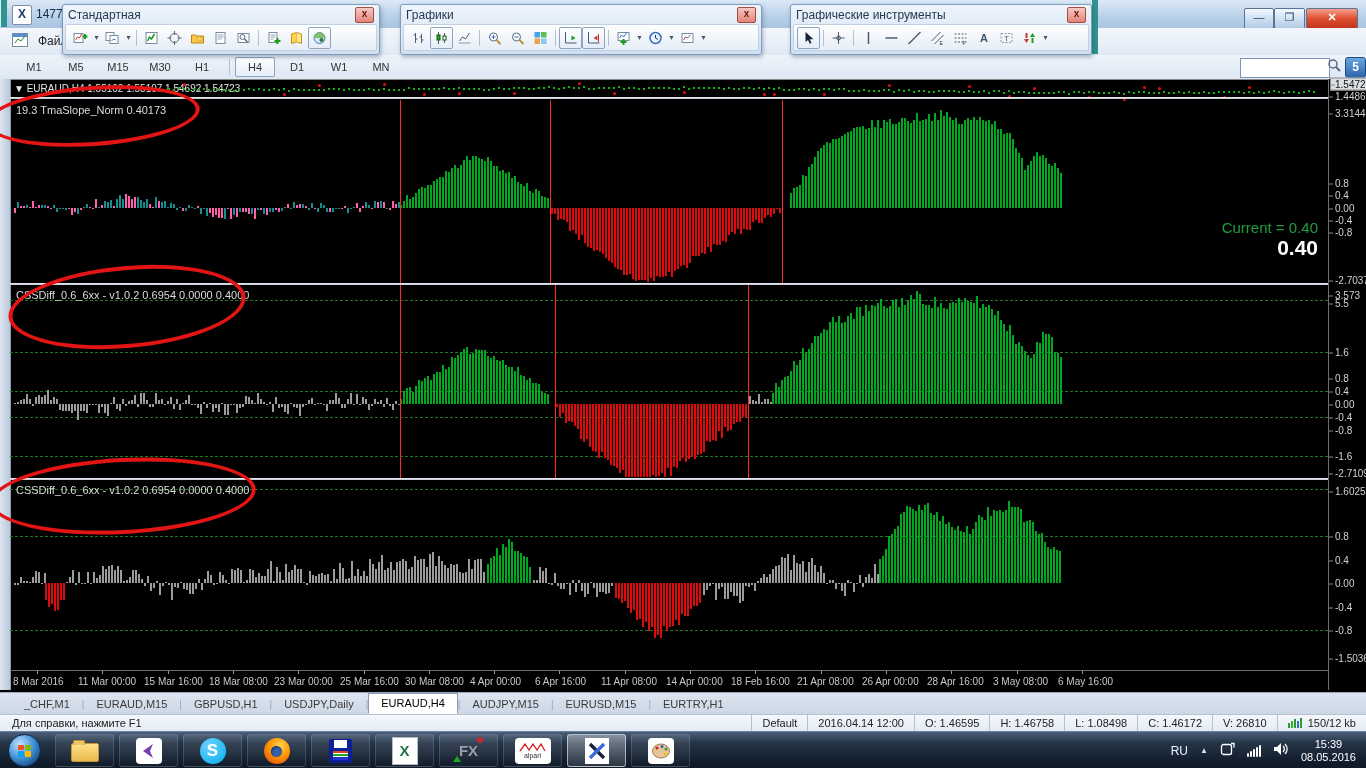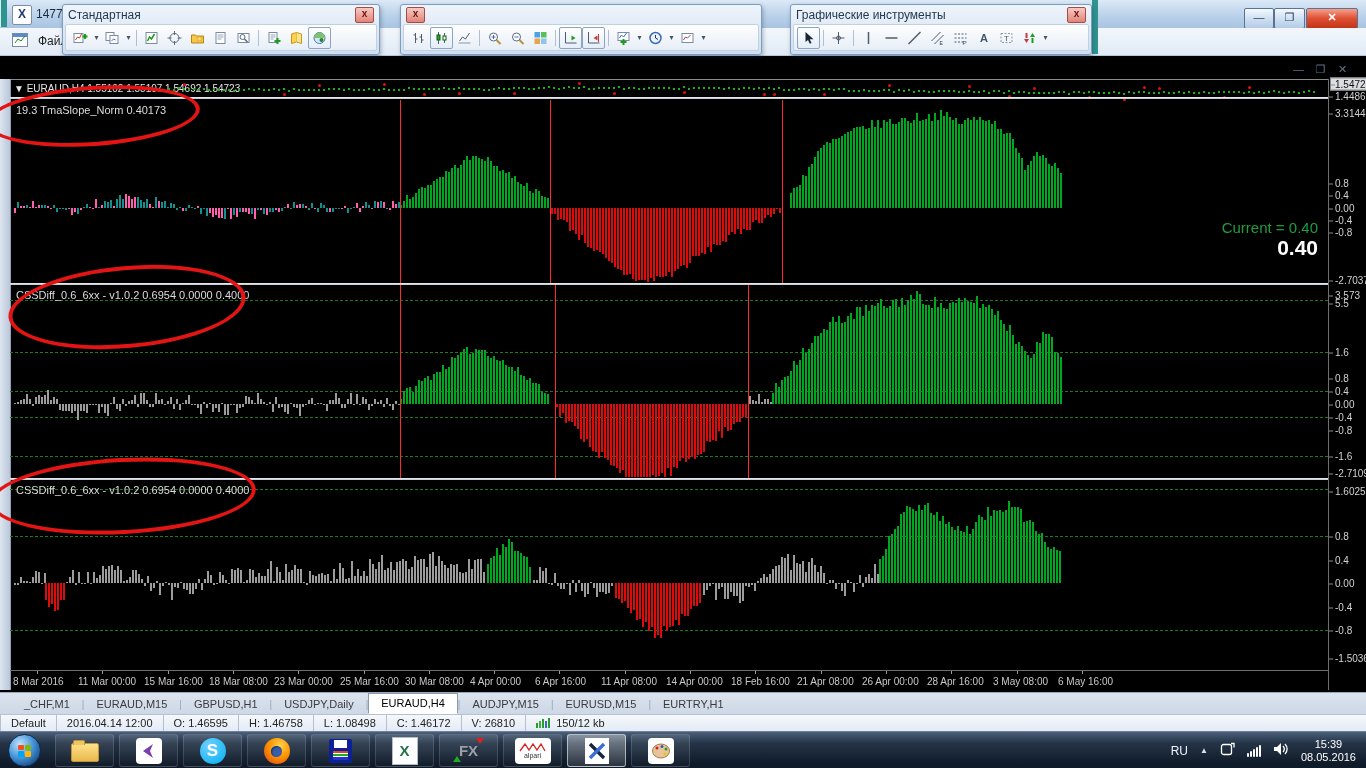--- a/index.html
+++ b/index.html
@@ -228,20 +228,21 @@
             <circle cx="7" cy="7" r="5.5" fill="#cfe8ff" stroke="#4a7aa8"></circle>
             <path d="M1.5 7a5.5 5.5 0 0 1 11 0z" fill="#7ec26b"></path>
             <circle cx="9" cy="9" r="2" fill="#2e7d32"></circle>
           </svg>
         </span>
     </div>
   </div>
 
   <div class="float-tb" style="left:400px;width:360px">
     <div class="tb-title">
+      <span class="t">Графики</span>
       <span class="tb-close">x</span>
     </div>
     <div class="tb-icons">
       <span class="ic">
           <svg width="15" height="14" viewBox="0 0 14 14">
             <path d="M4 2v10M2 4h2M4 8h2M10 3v9M8 6h2M10 9h2" stroke="#4e5c6e" fill="none"></path>
           </svg>
         </span>
       <span class="ic pressed">
           <svg width="15" height="14" viewBox="0 0 14 14">
@@ -382,20 +383,40 @@
             <path d="M4 2v5" stroke="#c23a3a" stroke-width="2"></path>
             <path d="M4 12L1.5 8h5z" fill="#c23a3a"></path>
             <path d="M10 12V7" stroke="#1a9c1a" stroke-width="2"></path>
             <path d="M10 2l2.5 4h-5z" fill="#1a9c1a"></path>
           </svg>
         </span>
       <span class="caret">▾</span>
     </div>
   </div>
 
+  <div id="tfrow" class="abs">
+    <div id="tfbtns">
+        <div class="tf">M1</div>
+        <div class="tf">M5</div>
+        <div class="tf">M15</div>
+        <div class="tf">M30</div>
+        <div class="tf">H1</div>
+        <div class="tsep" style="margin: 0px 5px;"></div>
+        <div class="tf active">H4</div>
+        <div class="tf">D1</div>
+        <div class="tf">W1</div>
+        <div class="tf">MN</div>
+      </div>
+    <input id="searchbox" class="abs" value="" style="">
+    <span id="search-mag" class="abs"><svg width="14" height="14" viewBox="0 0 14 14">
+          <circle cx="6" cy="6" r="4" fill="none" stroke="#5a6a7e" stroke-width="1.5"></circle>
+          <path d="M9 9l4 4" stroke="#5a6a7e" stroke-width="2"></path>
+        </svg></span>
+    <span id="badge5" class="abs">5</span>
+  </div>
 
   <div id="chartwin" class="abs"></div>
   <div id="leftstrip" class="abs"></div>
 
   <div id="mini" class="abs">
     <span class="mtitle">▼ <span>EURAUD,H4</span> <span>1.55102 1.55107 1.54692 1.54723</span></span>
     <div class="bars" id="spark">
         <div class="bar" style="left: 158px; top: 5.91899px; height: 2px; background: rgb(23, 179, 23);"></div>
         <div class="bar" style="left: 163px; top: 6.51575px; height: 2px; background: rgb(23, 179, 23);"></div>
         <div class="bar" style="left: 168px; top: 5.47044px; height: 2px; background: rgb(23, 179, 23);"></div>
@@ -1814,20 +1835,21 @@
       <span class="tab active">EURAUD,H4</span>
       <span class="tabsep">|</span>
       <span class="tab">AUDJPY,M15</span>
       <span class="tabsep">|</span>
       <span class="tab">EURUSD,M15</span>
       <span class="tabsep">|</span>
       <span class="tab">EURTRY,H1</span>
     </div>
 
   <div id="statusbar" class="abs">
+    <span class="shelp">Для справки, нажмите F1</span>
     <span class="sfield">Default</span>
     <span class="sfield">2016.04.14 12:00</span>
     <span class="sfield">O: 1.46595</span>
     <span class="sfield">H: 1.46758</span>
     <span class="sfield">L: 1.08498</span>
     <span class="sfield">C: 1.46172</span>
     <span class="sfield">V: 26810</span>
     <span class="sfield">
       <span><svg width="16" height="12" viewBox="0 0 16 12">
             <rect x="0" y="7" width="2" height="5" fill="#2a9c2a"></rect>

